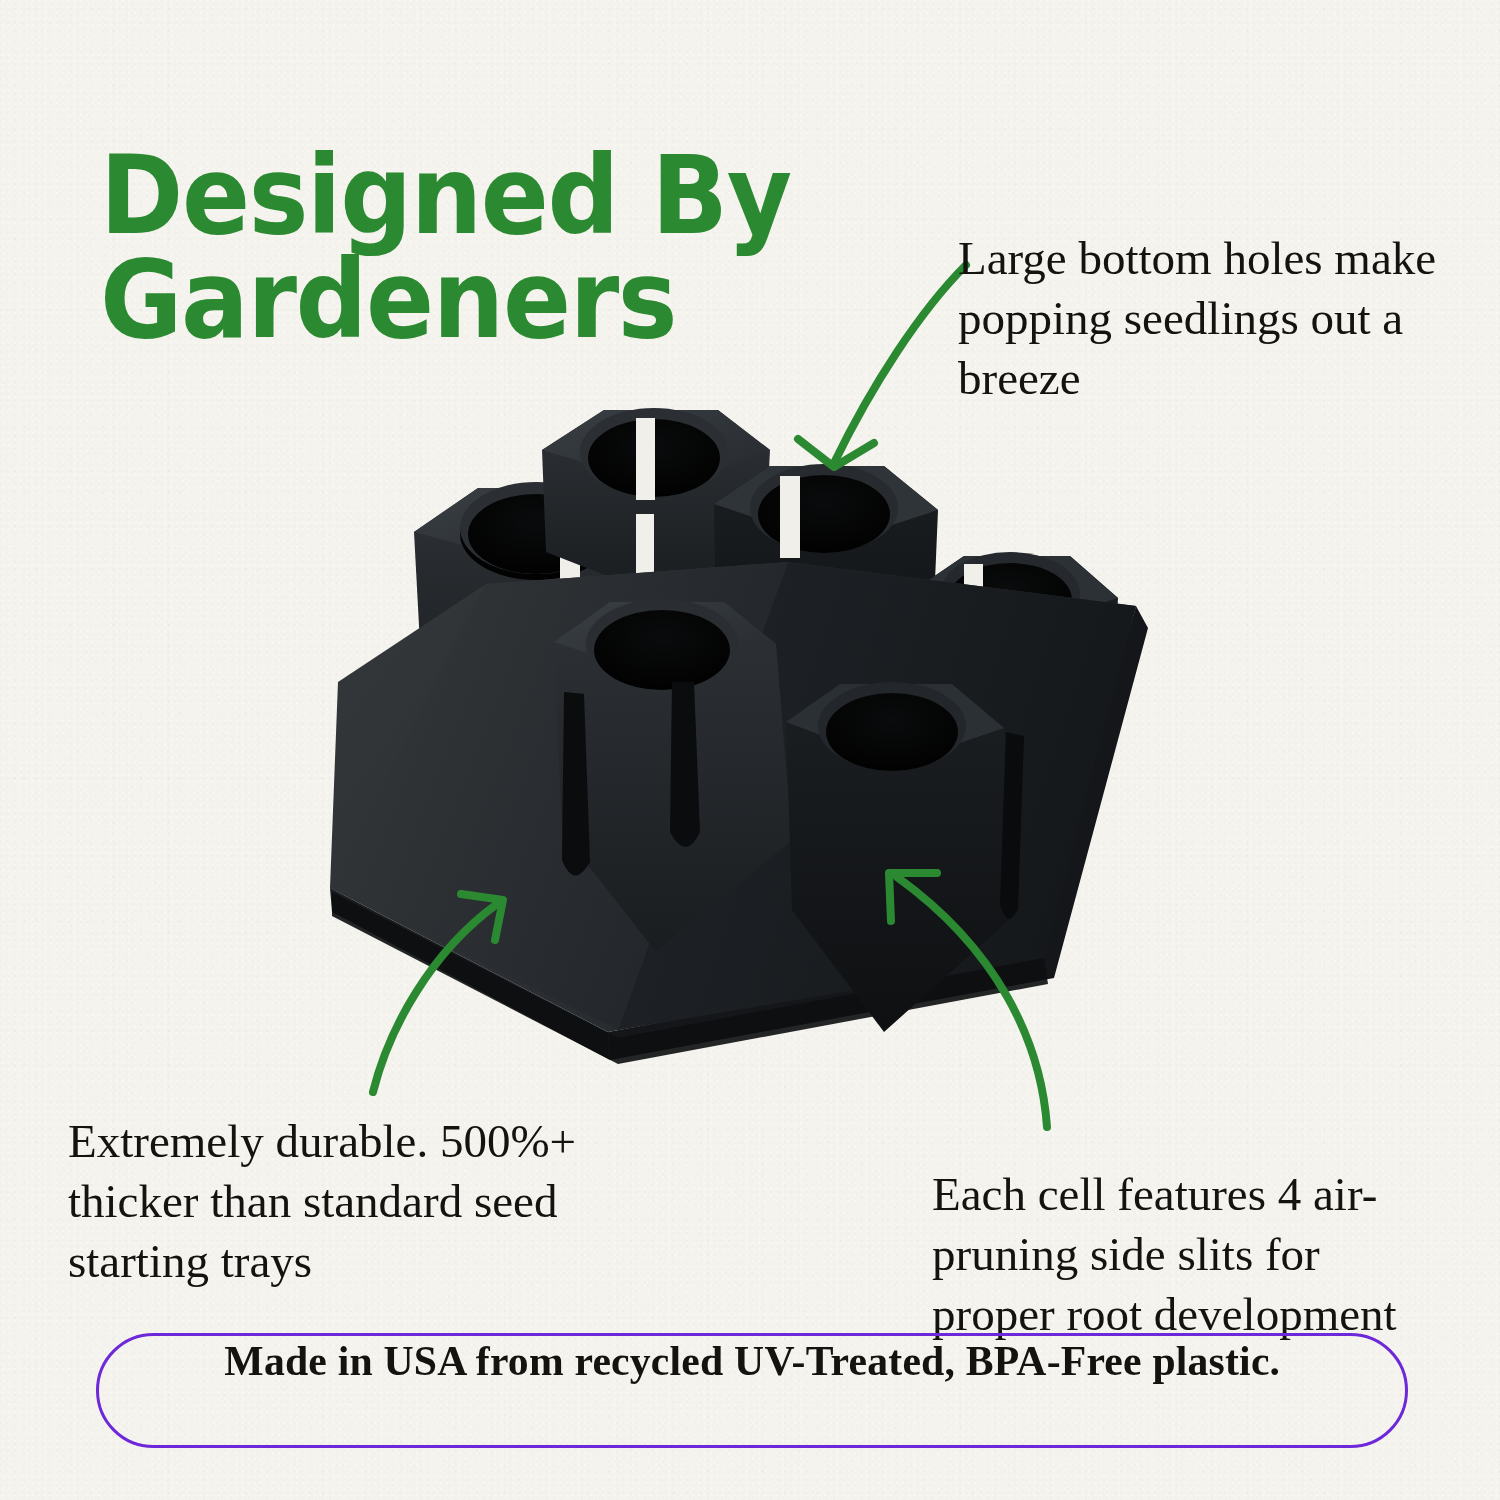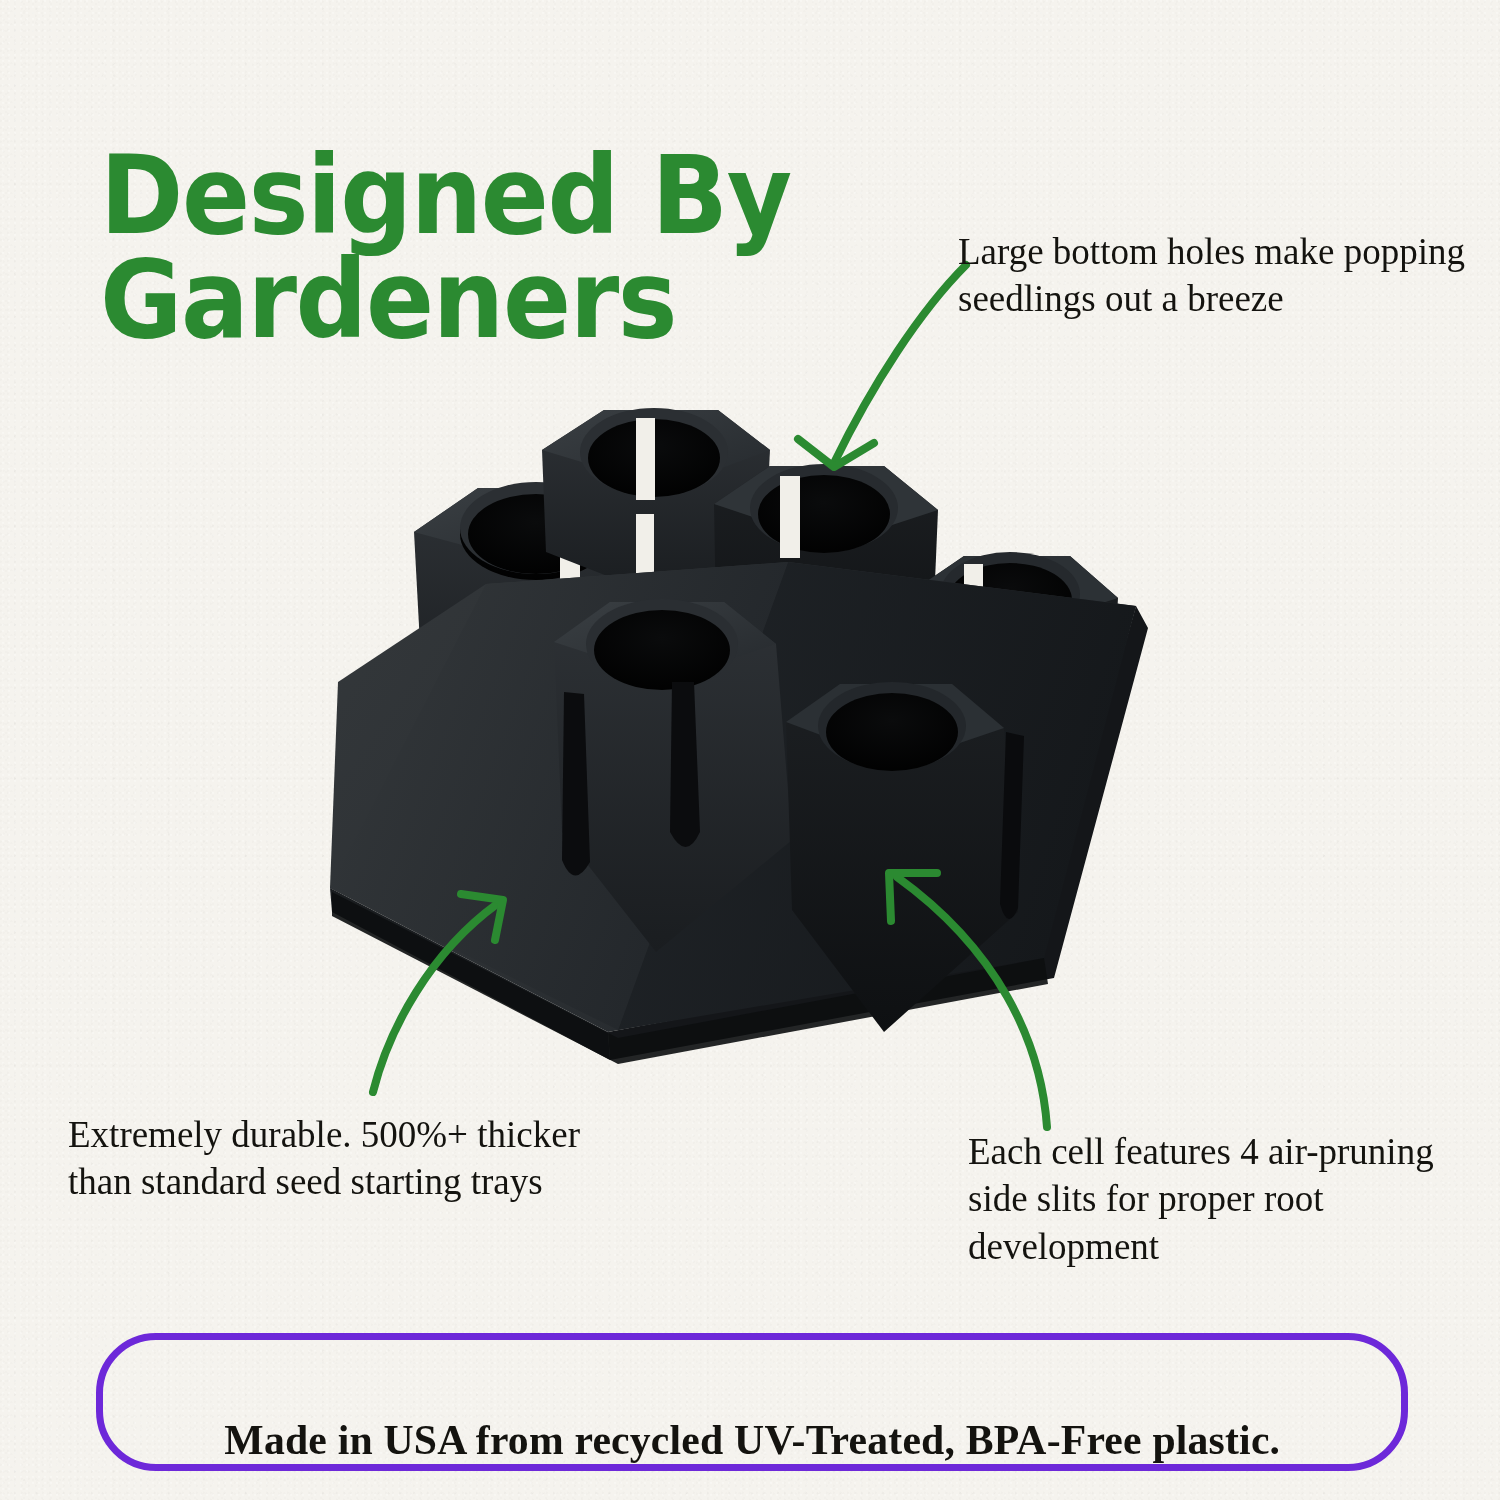--- a/index.html
+++ b/index.html
@@ -44,27 +44,27 @@
     color: #2b8a31;
     transform: scaleX(0.93);
     transform-origin: left top;
   }
   #headline .l2 { display: block; }
 
   
   .callout {
     position: absolute;
     color: #14130f;
-    font-size: 37px;
+    font-size: 47px;
     line-height: 1.28;
     font-family: "Liberation Serif", "DejaVu Serif", serif;
   }
   #callout-holes     { left: 958px; top: 228px;  width: 520px; }
   #callout-durable   { left: 68px;  top: 1082px; width: 580px; margin-top: 29px; }
-  #callout-slits     { left: 932px; top: 1128px; width: 520px; margin-left: 36px; }
+  #callout-slits     { left: 932px; top: 1164px; width: 520px; }
 
   
   .arrow-svg { position: absolute; overflow: visible; pointer-events: none; }
   #arrow-holes-svg   { left: 770px;  top: 245px;  width: 240px; height: 260px; }
   #arrow-durable-svg { left: 355px;  top: 880px;  width: 220px; height: 230px; }
   #arrow-slits-svg   { left: 855px;  top: 845px;  width: 240px; height: 300px; }
   .arrow-path {
     fill: none;
     stroke: #2b8a31;
     stroke-width: 8;
@@ -74,26 +74,26 @@
 
   
   #product { position: absolute; left: 318px; top: 392px; width: 830px; height: 690px; }
 
   
   #banner {
     position: absolute;
     left: 96px;
     top: 1333px;
     width: 1312px;
-    height: 138px;
-    border: 7px solid #6d28d9;
+    height: 115px;
+    border: 3px solid #6d28d9;
     border-radius: 60px;
     box-sizing: border-box;
     display: flex;
-    align-items: flex-end;
+    align-items: flex-start;
     justify-content: center;
   }
   #banner-text {
     font-family: "Liberation Serif", "DejaVu Serif", serif;
     font-weight: 700;
     font-size: 43px;
     color: #14130f;
     letter-spacing: .2px;
     transform: scaleX(0.97);
   }

